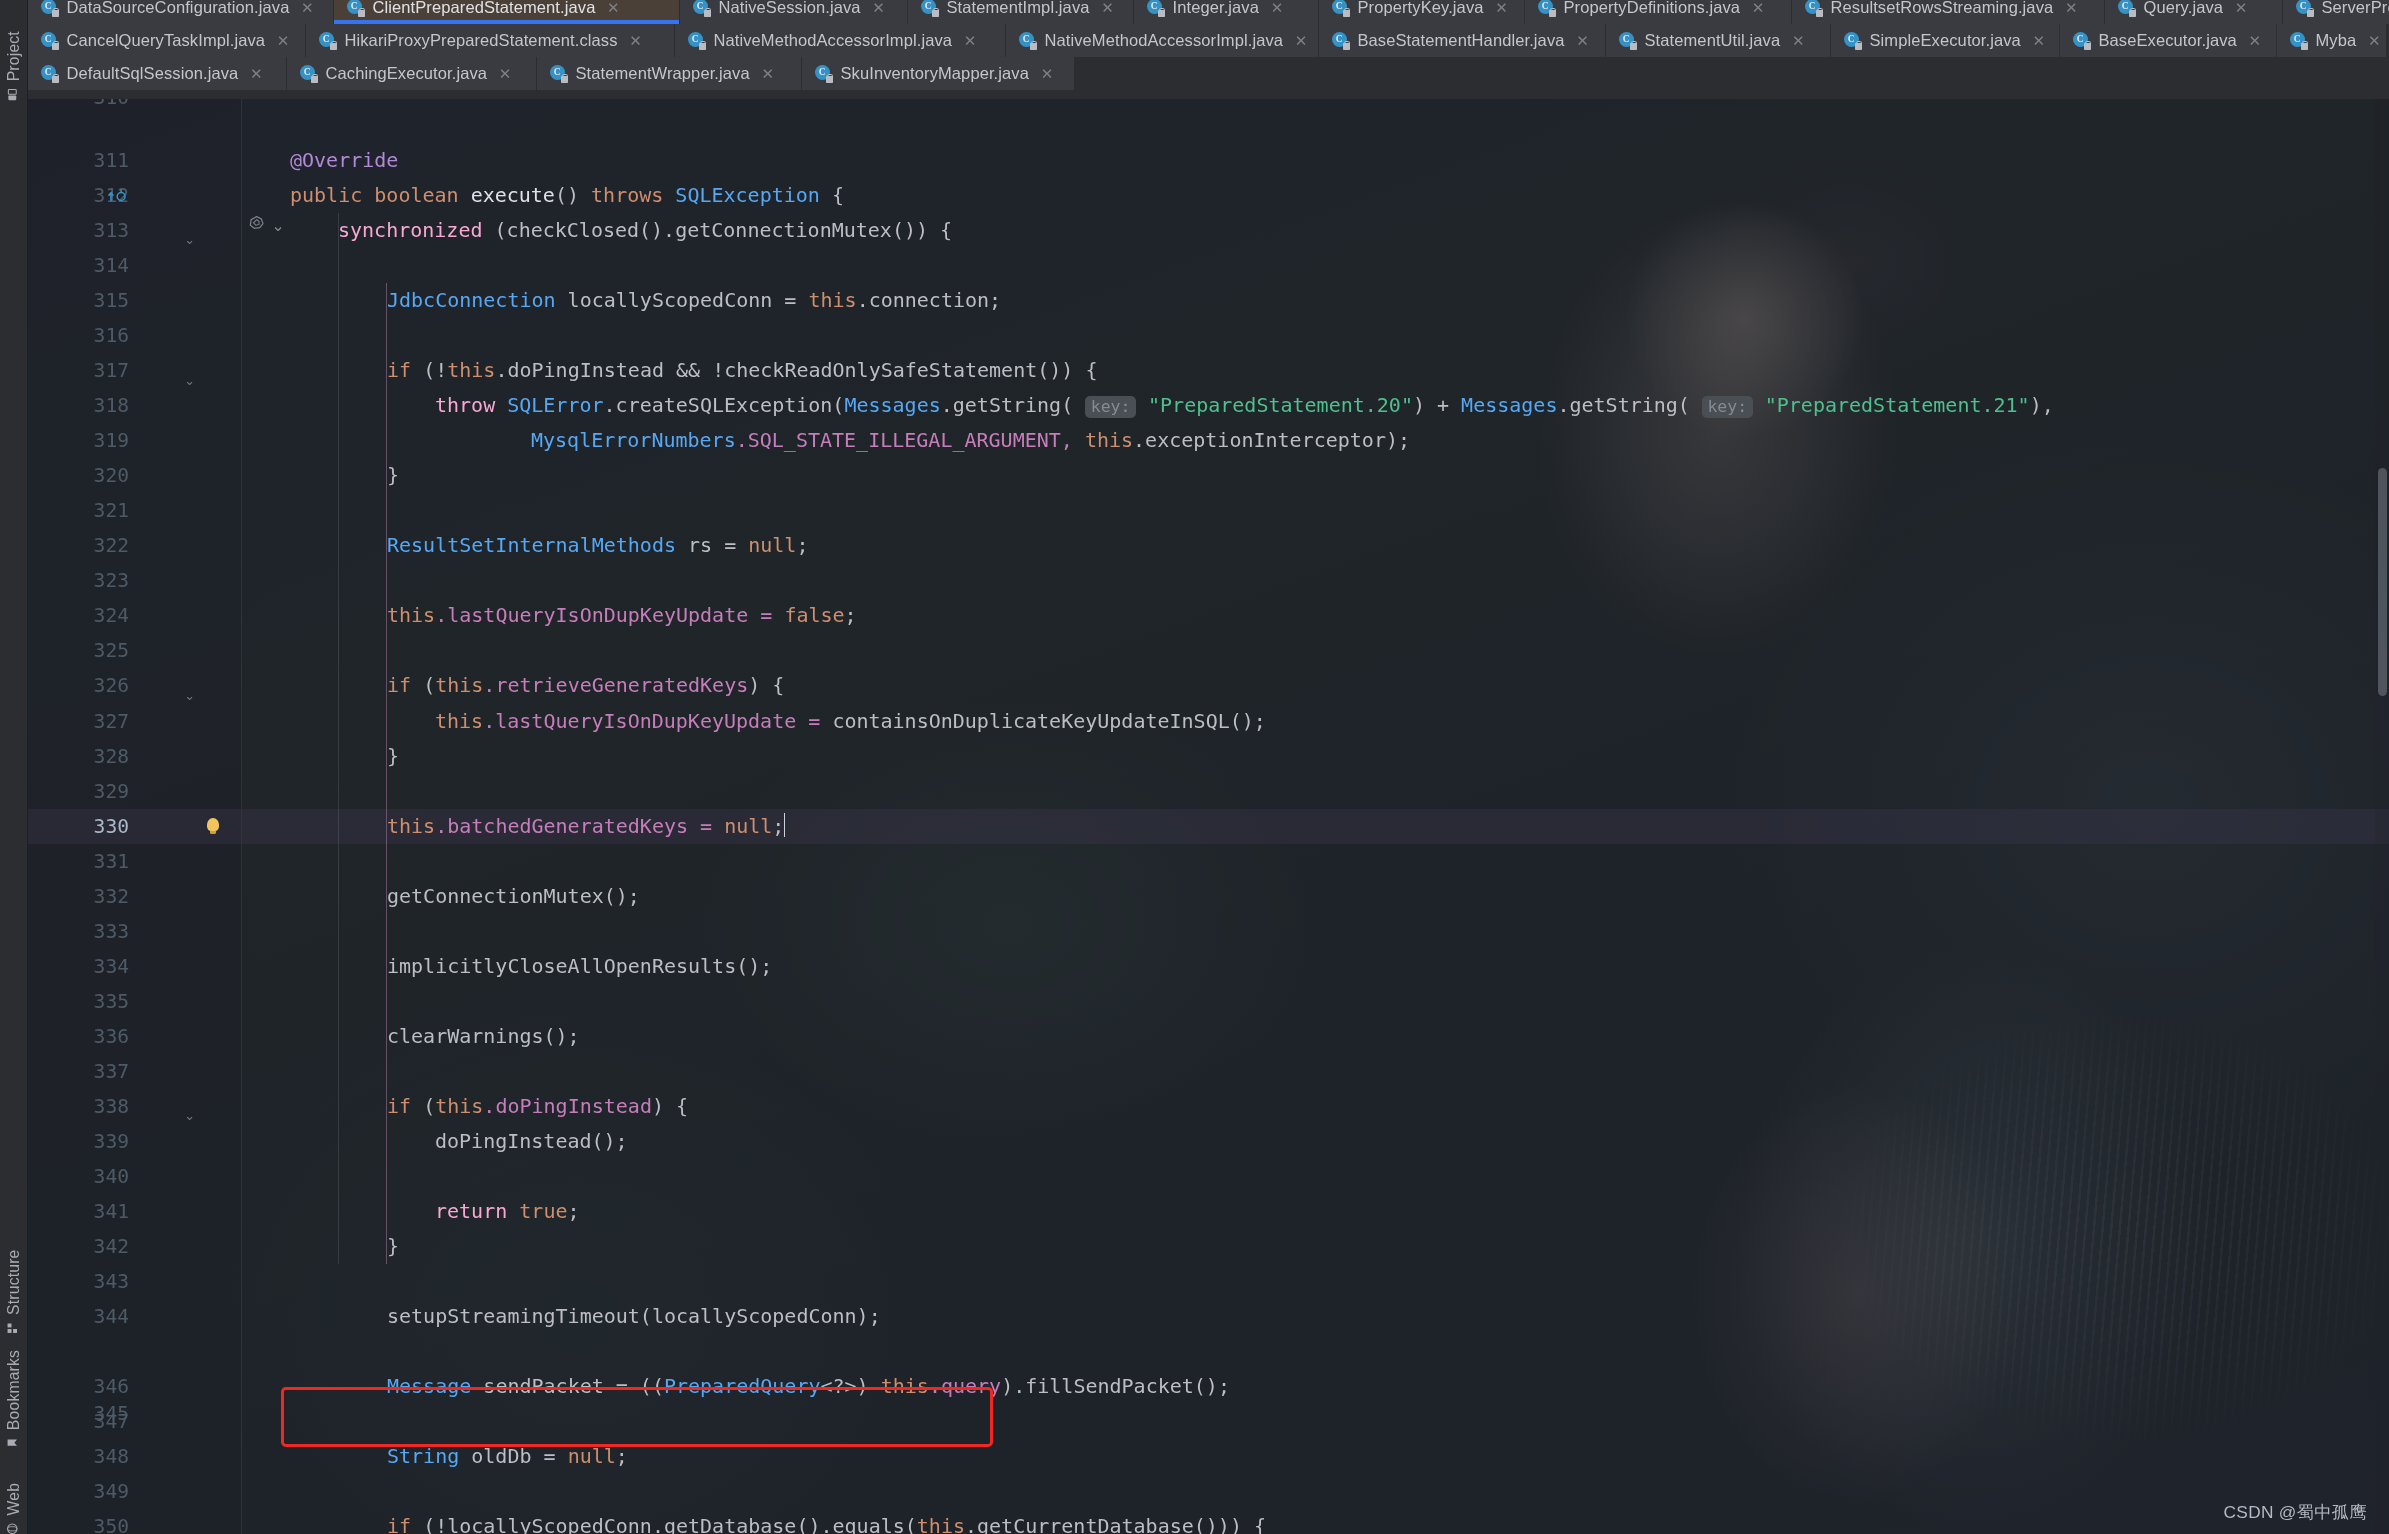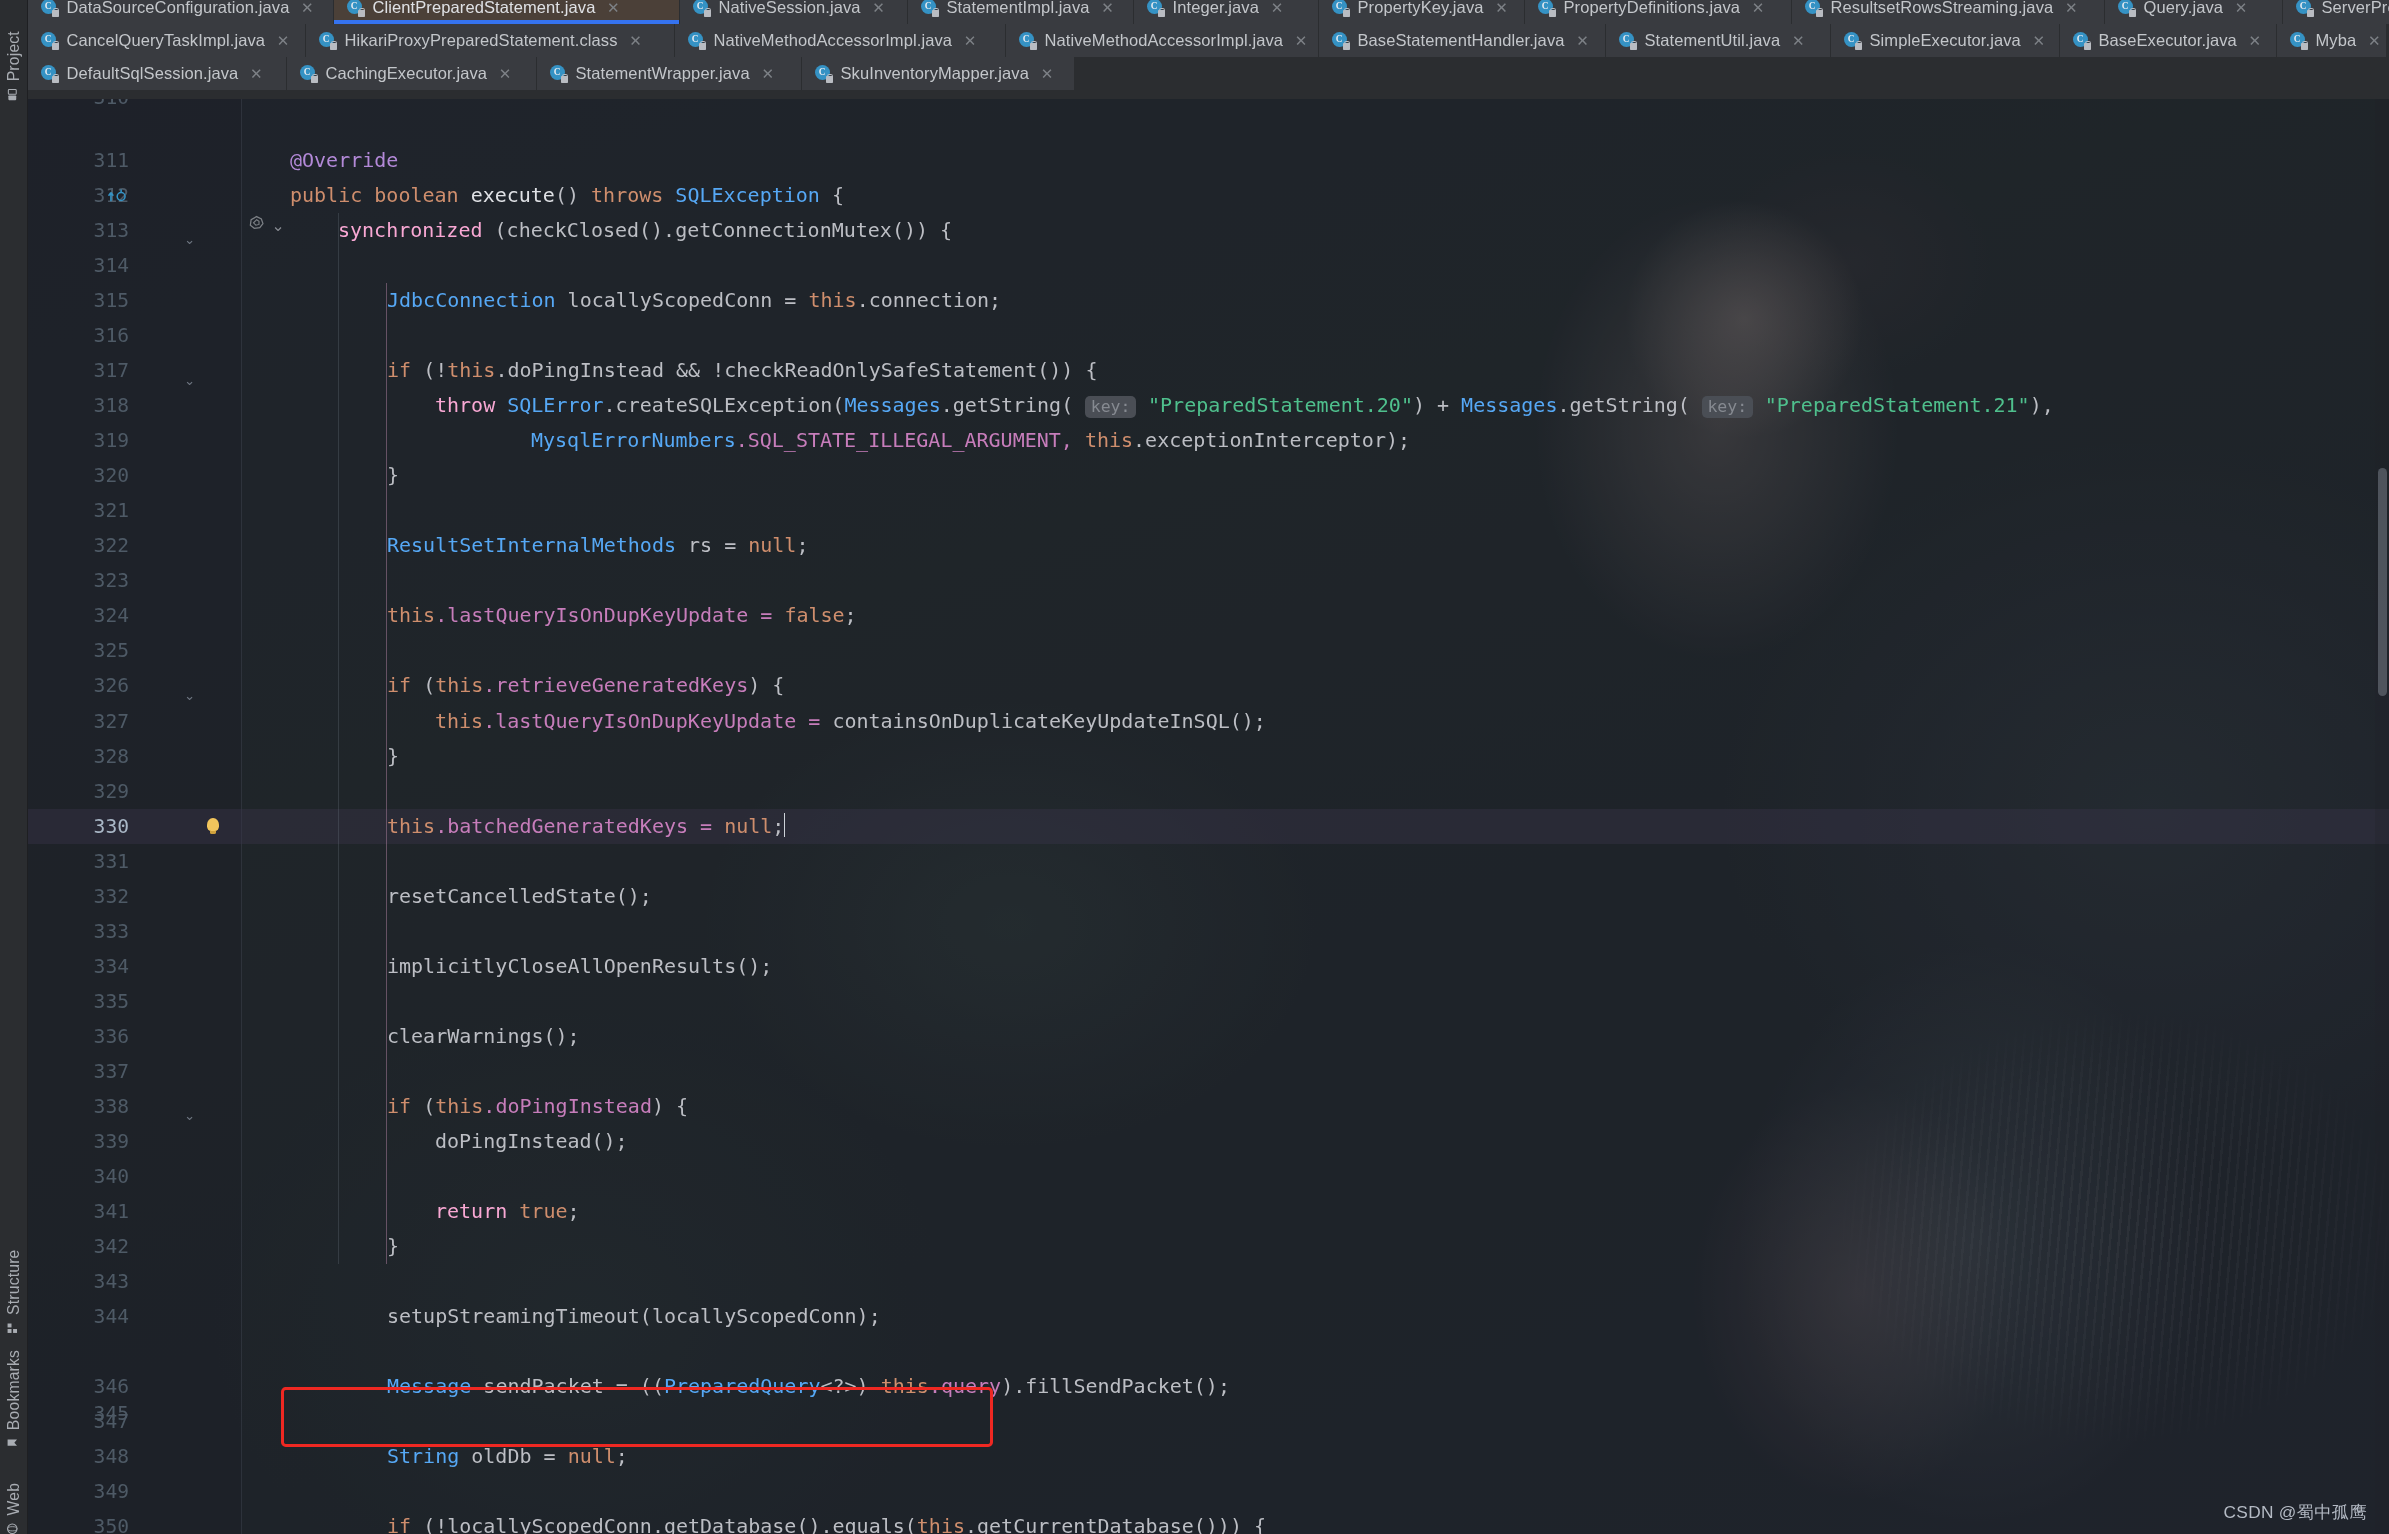--- a/index.html
+++ b/index.html
@@ -573,21 +573,21 @@
         <div class="ln" style="top: 569px;"><span class="lnum">326</span><span class="ltext" style="padding-left: 145px;"><span class="kw">if </span><span class="punc">(</span><span class="kw">this</span><span class="fld">.retrieveGeneratedKeys</span><span class="punc">) {</span></span></div>
         <div class="gm fold" style="left: 156px; top: 579px;">⌄</div>
         <div class="ln" style="top: 605px;"><span class="lnum">327</span><span class="ltext" style="padding-left: 193px;"><span class="kw">this</span><span class="fld">.lastQueryIsOnDupKeyUpdate = </span><span class="pln">containsOnDuplicateKeyUpdateInSQL();</span></span></div>
         <div class="ln" style="top: 640px;"><span class="lnum">328</span><span class="ltext" style="padding-left: 145px;"><span class="punc">}</span></span></div>
         <div class="ln" style="top: 675px;"><span class="lnum">329</span><span class="ltext" style="padding-left: 0px;"></span></div>
         <div class="ln caretline" style="top: 710px;"><span class="lnum cur">330</span><span class="ltext" style="padding-left: 145px;"><span class="kw">this</span><span class="fld">.batchedGeneratedKeys = </span><span class="kw">null</span><span class="pln">;</span><span class="caret"></span></span></div>
         <div class="gm" style="left: 179px; top: 719px;">
           <div class="bulb-shape"></div>
         </div>
         <div class="ln" style="top: 745px;"><span class="lnum">331</span><span class="ltext" style="padding-left: 0px;"></span></div>
-        <div class="ln" style="top: 780px;"><span class="lnum">332</span><span class="ltext" style="padding-left: 145px;"><span class="pln">resetCancelledState();</span></span></div>
+        <div class="ln" style="top: 780px;"><span class="lnum">332</span><span class="ltext" style="padding-left: 145px;"><span class="pln">getConnectionMutex();</span></span></div>
         <div class="ln" style="top: 815px;"><span class="lnum">333</span><span class="ltext" style="padding-left: 0px;"></span></div>
         <div class="ln" style="top: 850px;"><span class="lnum">334</span><span class="ltext" style="padding-left: 145px;"><span class="pln">implicitlyCloseAllOpenResults();</span></span></div>
         <div class="ln" style="top: 885px;"><span class="lnum">335</span><span class="ltext" style="padding-left: 0px;"></span></div>
         <div class="ln" style="top: 920px;"><span class="lnum">336</span><span class="ltext" style="padding-left: 145px;"><span class="pln">clearWarnings();</span></span></div>
         <div class="ln" style="top: 955px;"><span class="lnum">337</span><span class="ltext" style="padding-left: 0px;"></span></div>
         <div class="ln" style="top: 990px;"><span class="lnum">338</span><span class="ltext" style="padding-left: 145px;"><span class="kw">if </span><span class="punc">(</span><span class="kw">this</span><span class="fld">.doPingInstead</span><span class="punc">) {</span></span></div>
         <div class="gm fold" style="left: 156px; top: 999px;">⌄</div>
         <div class="ln" style="top: 1025px;"><span class="lnum">339</span><span class="ltext" style="padding-left: 193px;"><span class="pln">doPingInstead();</span></span></div>
         <div class="ln" style="top: 1060px;"><span class="lnum">340</span><span class="ltext" style="padding-left: 0px;"></span></div>
         <div class="ln" style="top: 1095px;"><span class="lnum">341</span><span class="ltext" style="padding-left: 193px;"><span class="kw2">return </span><span class="kw">true</span><span class="pln">;</span></span></div>

